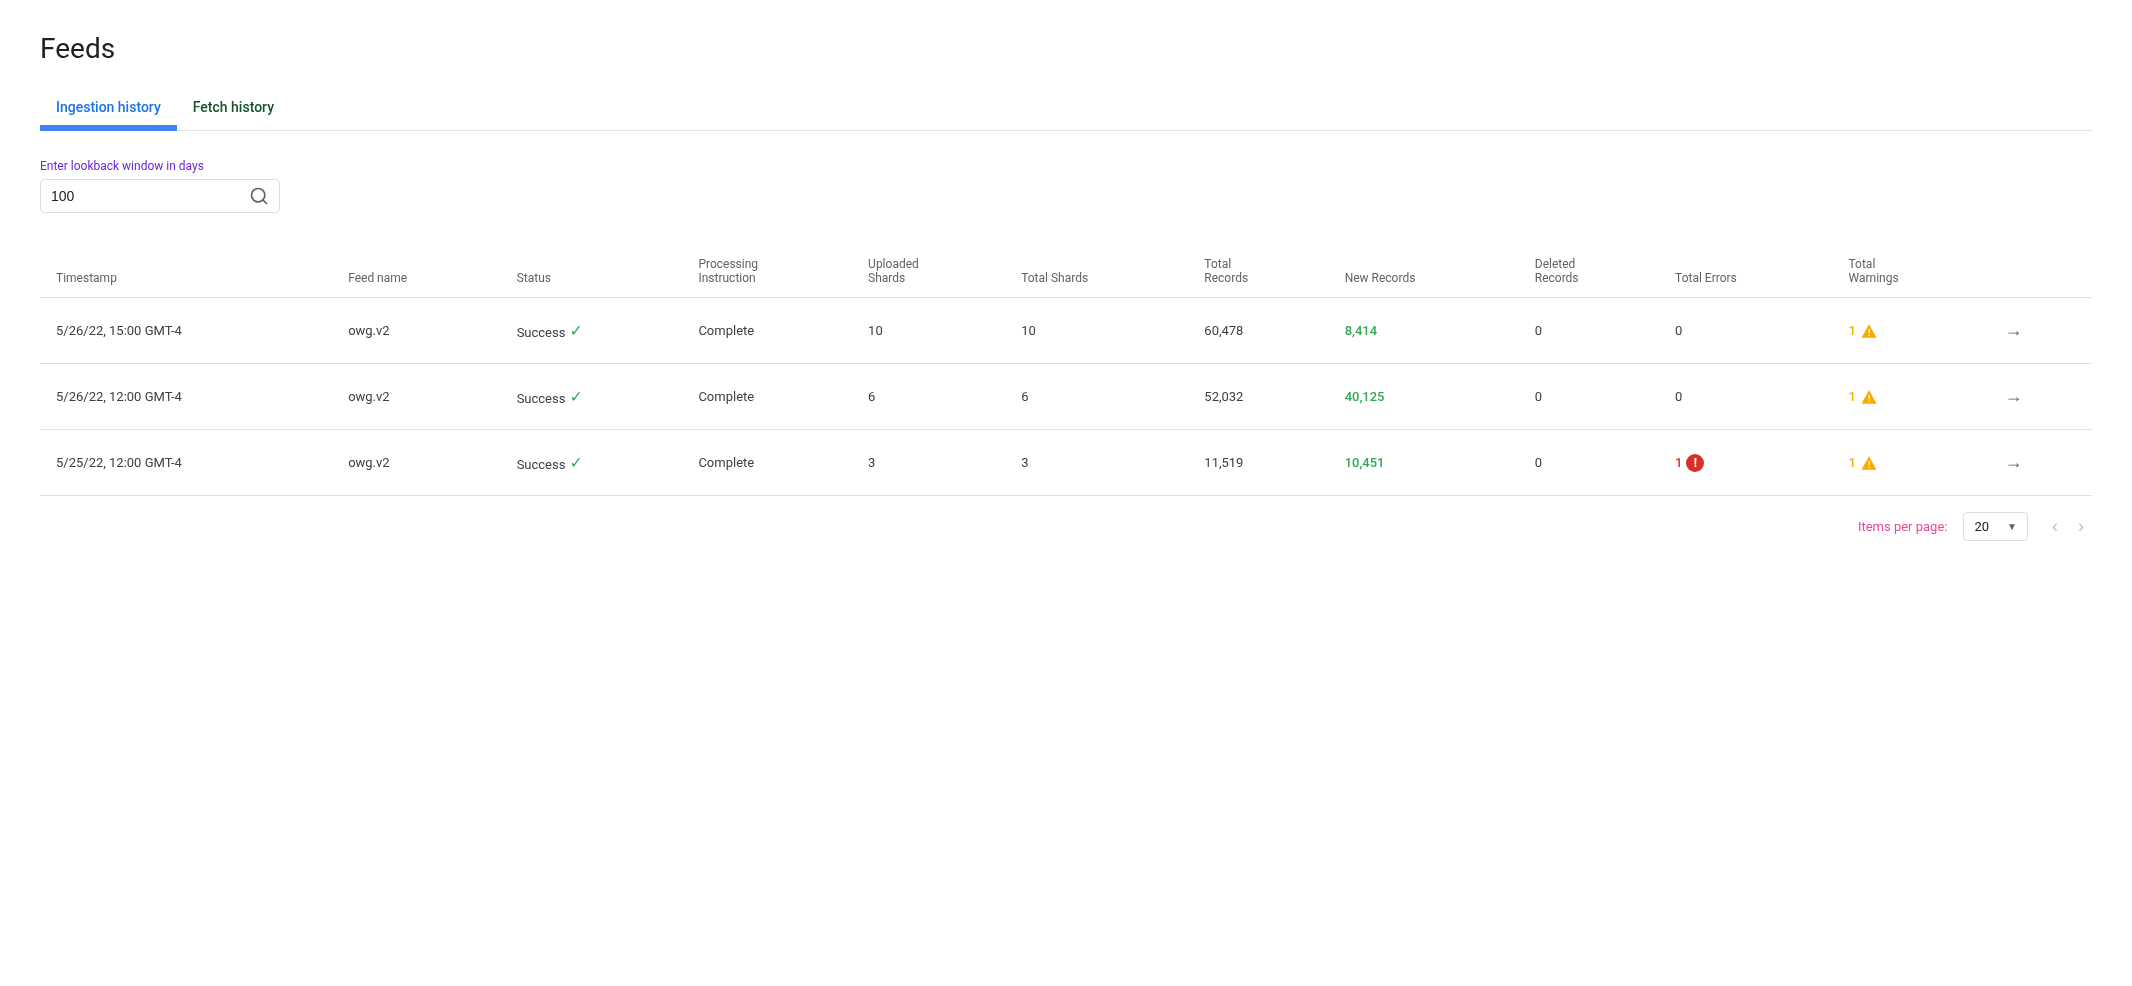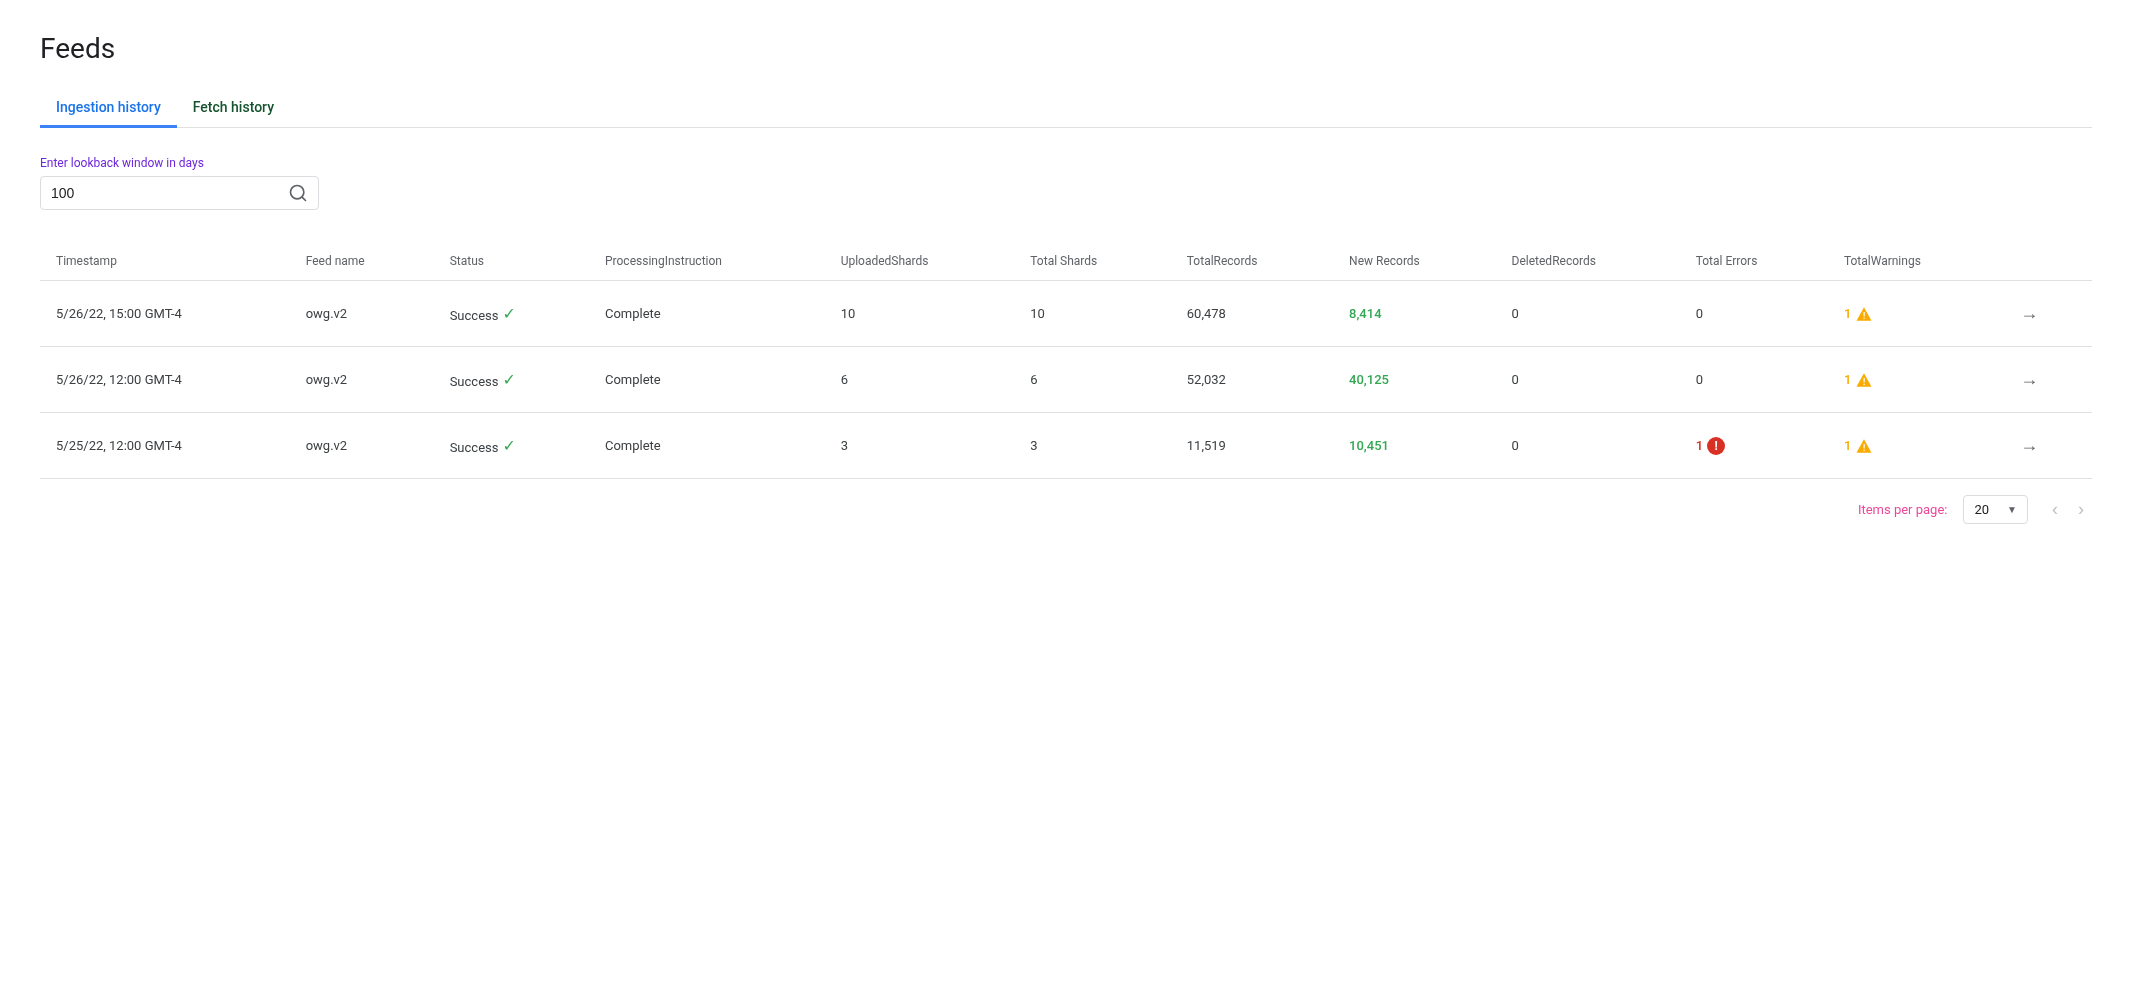--- a/index.html
+++ b/index.html
@@ -29,36 +29,36 @@
       font-size: 14px;
       cursor: pointer;
       color: #14532d;
       border-bottom: 3px solid transparent;
       margin-bottom: -1px;
       font-weight: 500;
       text-transform: none;
     }
     .tab.active {
       color: #1a73e8;
-      border-bottom: 3px solid #3b82f6;
+      border-bottom: 6px solid #3b82f6;
     }
     .lookback-section {
       margin-bottom: 32px;
     }
     .lookback-label {
       font-size: 12px;
       color: #6d28d9;
       margin-bottom: 6px;
     }
     .search-box {
       display: flex;
       align-items: center;
       border: 1px solid #dadce0;
       border-radius: 4px;
-      width: 279px;
+      width: 240px;
       padding: 6px 10px;
       background: #fff;
     }
     .search-box input {
       border: none;
       outline: none;
       font-size: 14px;
       color: #202124;
       flex: 1;
       background: transparent;
@@ -179,21 +179,21 @@
     .nav-btn {
       background: none;
       border: none;
       cursor: pointer;
       font-size: 18px;
       color: #bdc1c6;
       padding: 4px 8px;
     }
     .th-two-line {
       display: flex;
-      flex-direction: row;
+      flex-direction: column;
     }
   </style>
 </head>
 <body>
 
 <div class="page">
   <h1 class="page-title">Feeds</h1>
 
   <div class="tabs">
     <div class="tab active">Ingestion history</div>

